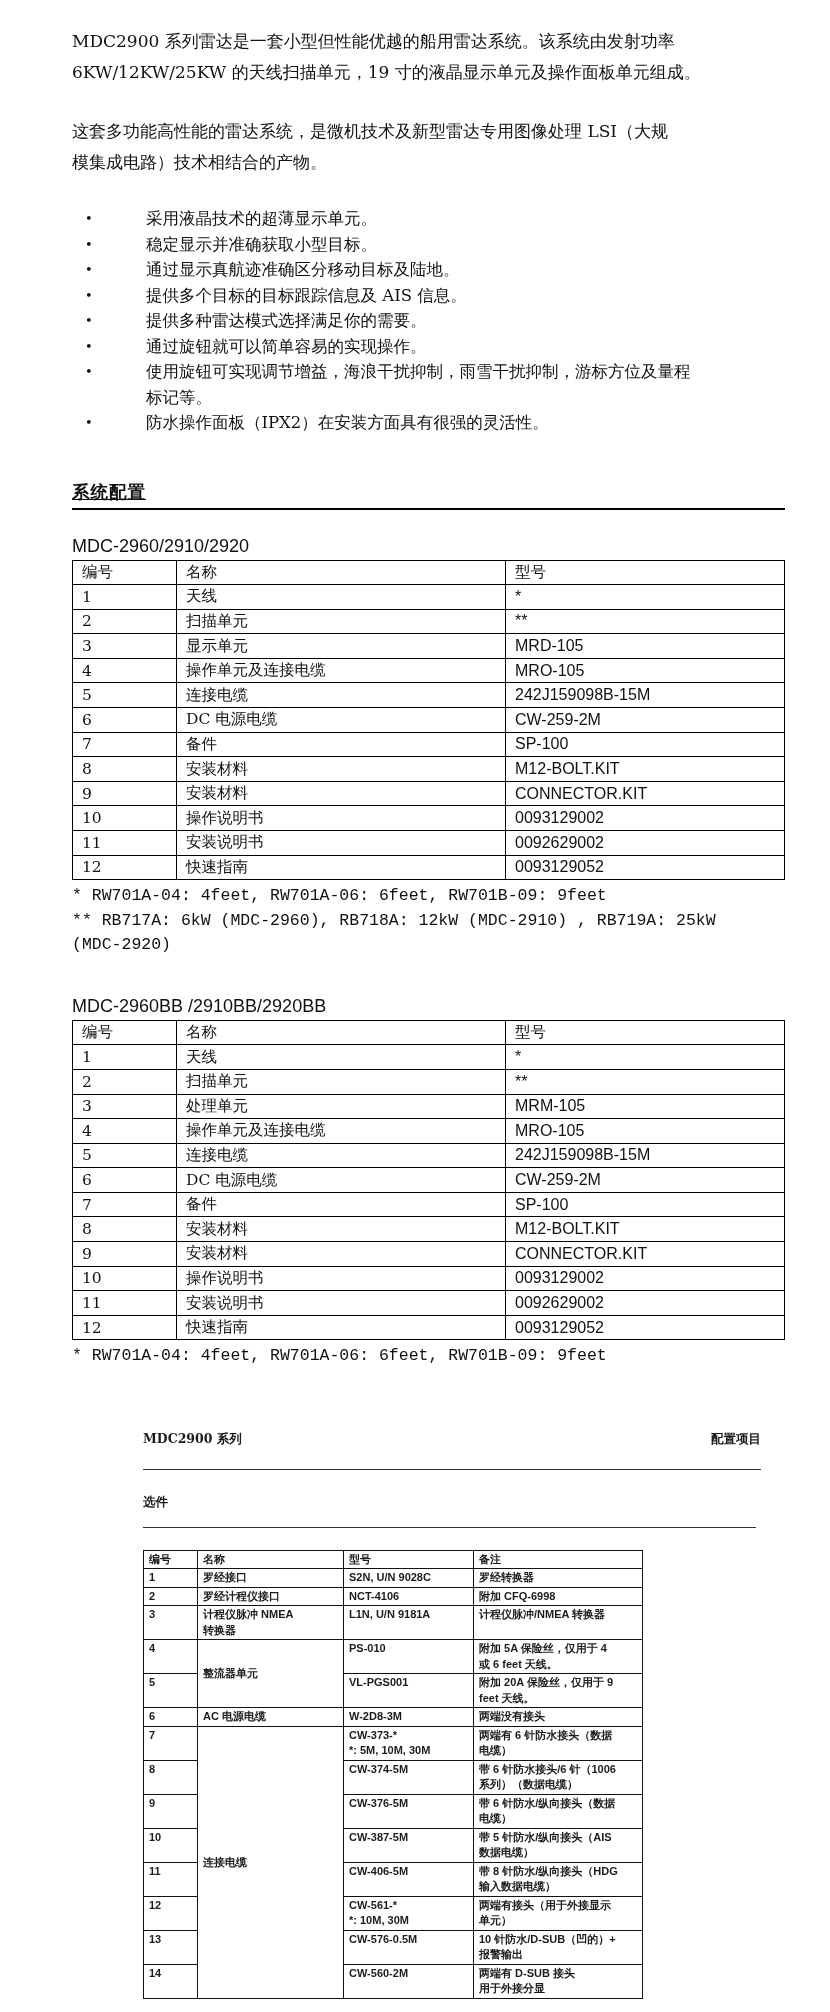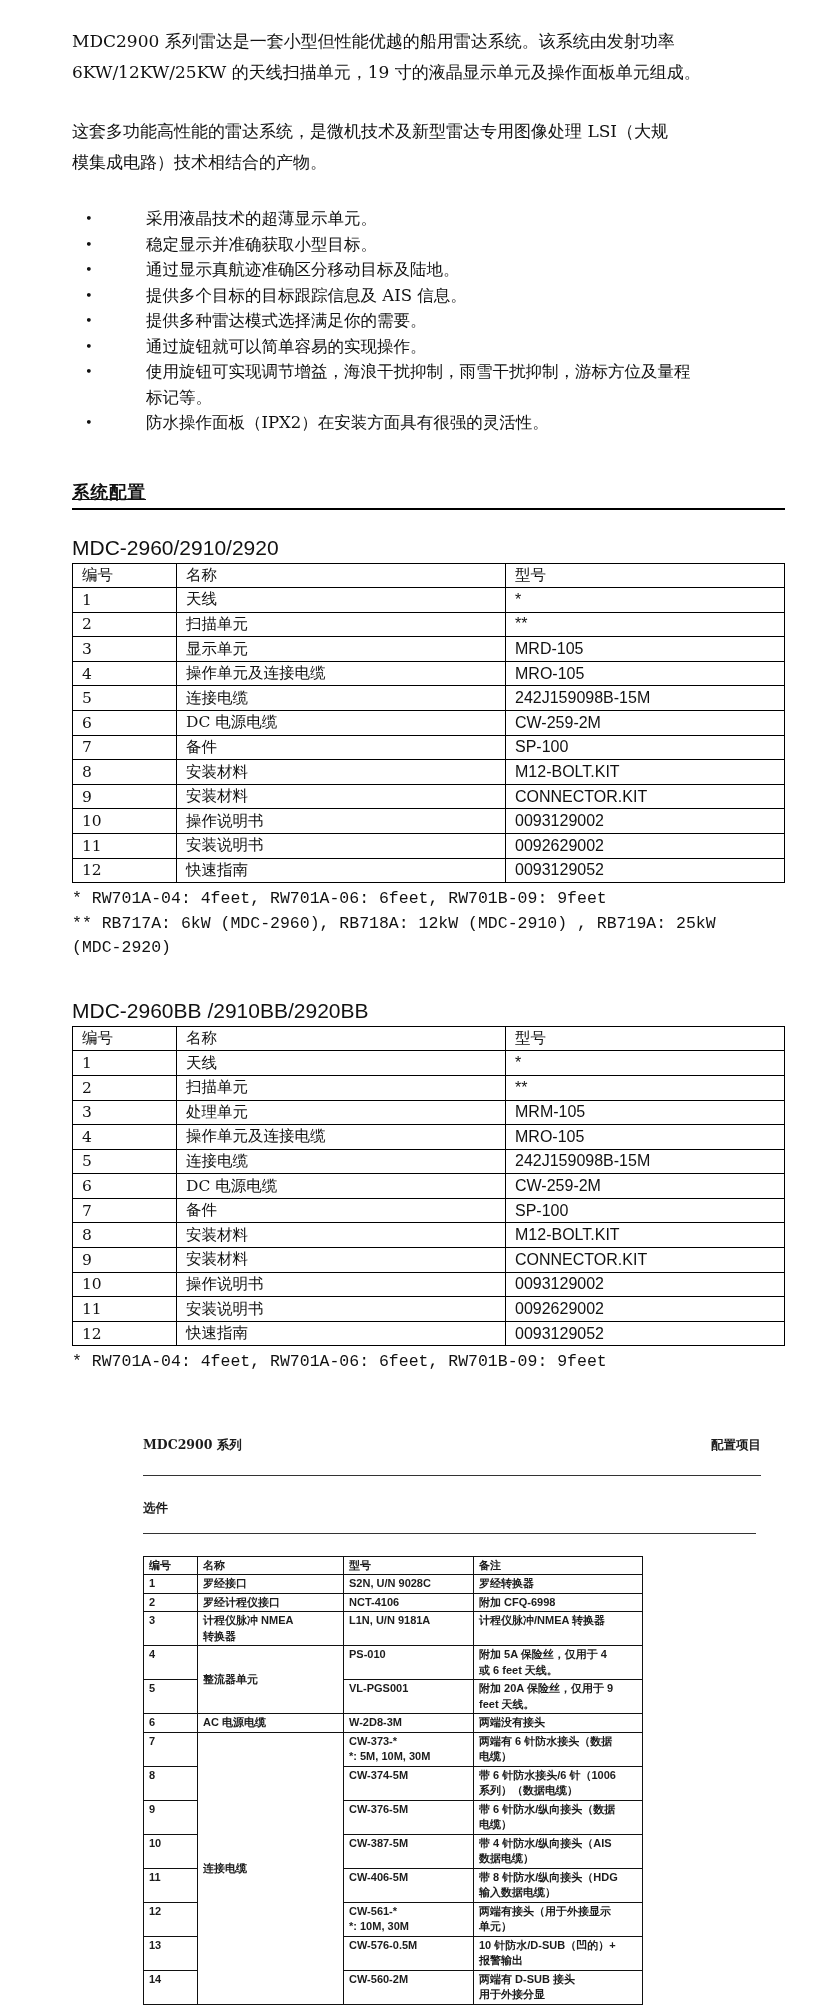--- a/index.html
+++ b/index.html
@@ -8,21 +8,21 @@
     font-family:"DejaVu Serif", serif;overflow:hidden;
   }
   .page{padding:26px 45px 0 72px;box-sizing:border-box;}
   .para{font-size:17px;line-height:31px;white-space:pre-line;margin:0 0 28px 0;}
   .features{margin:6px 0 44px 0;}
   .feature{display:flex;font-size:16.5px;line-height:25.5px;}
   .bullet{width:34px;padding-left:13px;box-sizing:border-box;font-size:13px;}
   .ftext{flex:1;white-space:pre-line;margin-left:40px;}
   .sec-head{font-weight:bold;font-size:17.5px;border-bottom:2.5px solid #000;
     padding-bottom:4px;margin:0 0 26px 0;letter-spacing:1px;text-decoration:underline;}
-  .tbl-title{font-family:"Liberation Sans", sans-serif;font-size:21px;margin:0 0 3px 0;}
+  .tbl-title{font-family:"Liberation Sans", sans-serif;font-size:18px;margin:0 0 3px 0;}
   .tbl-gap{height:38px;}
   table.cfg{border-collapse:collapse;width:713px;table-layout:fixed;}
   table.cfg td, table.cfg th{
     border:1.8px solid #000;font-size:15.5px;font-weight:normal;
     padding:0 4px 0 9px;height:23.6px;text-align:left;overflow:hidden;
   }
   .cfg .c-no{width:90px;}
   .cfg .c-name{width:315px;}
   .cfg .m{font-family:"Liberation Sans", sans-serif;font-size:16px;}
   .fnotes{font-family:Liberation Mono, monospace;font-size:16.5px;line-height:24.5px;
@@ -310,21 +310,21 @@
           </tr>
       <tr>
             <td>9</td>
             <td>CW-376-5M</td>
             <td>带 6 针防水/纵向接头（数据
 电缆）</td>
           </tr>
       <tr>
             <td>10</td>
             <td>CW-387-5M</td>
-            <td>带 4 针防水/纵向接头（AIS
+            <td>带 5 针防水/纵向接头（AIS
 数据电缆）</td>
           </tr>
       <tr>
             <td>11</td>
             <td>CW-406-5M</td>
             <td>带 8 针防水/纵向接头（HDG
 输入数据电缆）</td>
           </tr>
       <tr>
             <td>12</td>

